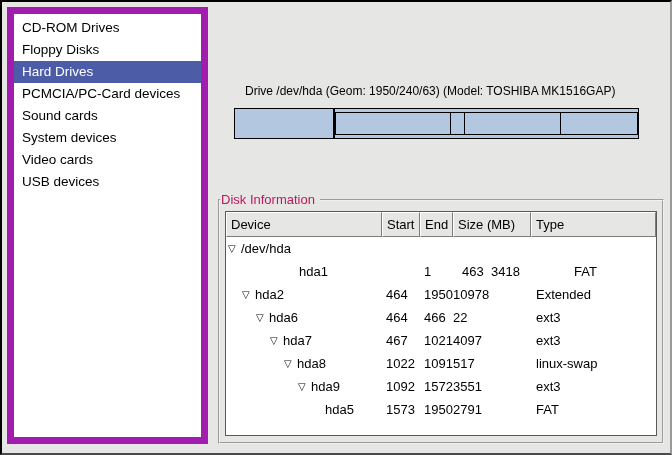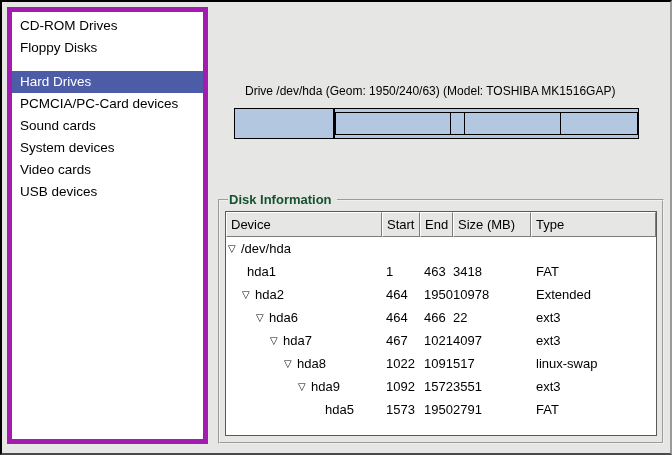--- a/index.html
+++ b/index.html
@@ -9,35 +9,34 @@
     border-style:solid;border-width:2px;
     border-color:#000 #9a9a9a #4a4a4a #000;
     background:var(--window-bg,#e6e6e5);
     font-family:"Liberation Sans","DejaVu Sans",sans-serif;
     color:#000;
     overflow:hidden;
   }
   
   .listbox{
     position:absolute;left:5px;top:5px;width:201px;height:437px;
-    background:#fff;border:5px solid #a21caf;
+    background:#fff;border:7px solid #a21caf;
     padding-top:3px;box-sizing:border-box;
     overflow:hidden;
   }
   .list-item{
     height:22px;line-height:22px;
     padding-left:8px;
     font-size:13.5px;
     white-space:nowrap;
     cursor:default;
   }
   .list-item.selected{
     background:var(--selection-bg,#4c5ca6);
     color:var(--selection-text,#fff);
-    margin-top:12px;
   }
   
   .drive-title{
     position:absolute;left:243px;top:82px;
     font-size:12px;white-space:nowrap;
   }
   .partition-bar{
     position:absolute;left:232px;top:106px;width:403px;height:29px;
     background:var(--partition-fill,#b4c7e0);
     border:1px solid #000;
@@ -51,26 +50,25 @@
   }
   .logical-divider{
     position:absolute;top:0;bottom:0;width:1px;background:#000;
   }
   
   .frame{
     position:absolute;left:216px;top:197px;width:442px;height:241px;
     border:2px groove #f0f0f0;
   }
   .frame-legend{
-    position:absolute;top:-9px;left:8px;
+    position:absolute;top:-9px;left:0;
     background:var(--window-bg,#e6e6e5);
     padding:0 5px 0 1px;
-    font-size:13px;color:#14532d;
+    font-size:13px;color:#be185d;
     white-space:nowrap;
-    font-weight:bold;
   }
   
   .disk-table{
     position:absolute;left:5px;top:10px;right:5px;bottom:6px;
     background:#fff;
     border:1px solid #5a5a5a;
     overflow:hidden;
     font-size:13px;
   }
   .thead{display:flex;height:25px;border-radius:9px;}
@@ -144,21 +142,21 @@
             <div class="td col-device" style="padding-left: 2px;">
               <span class="expander">▽</span>
               <span class="device-label">/dev/hda</span>
             </div>
             <div class="td col-start"></div>
             <div class="td col-end"></div>
             <div class="td col-size"></div>
             <div class="td col-type"></div>
           </div>
           <div class="trow">
-            <div class="td col-device" style="padding-left: 8px;">
+            <div class="td col-device" style="padding-left: 22px; margin-left: 38px;">
               <span class="expander-placeholder"></span>
               <span class="device-label">hda1</span>
             </div>
             <div class="td col-start">1</div>
             <div class="td col-end">463</div>
             <div class="td col-size">3418</div>
             <div class="td col-type">FAT</div>
           </div>
           <div class="trow">
             <div class="td col-device" style="padding-left: 16px;">

